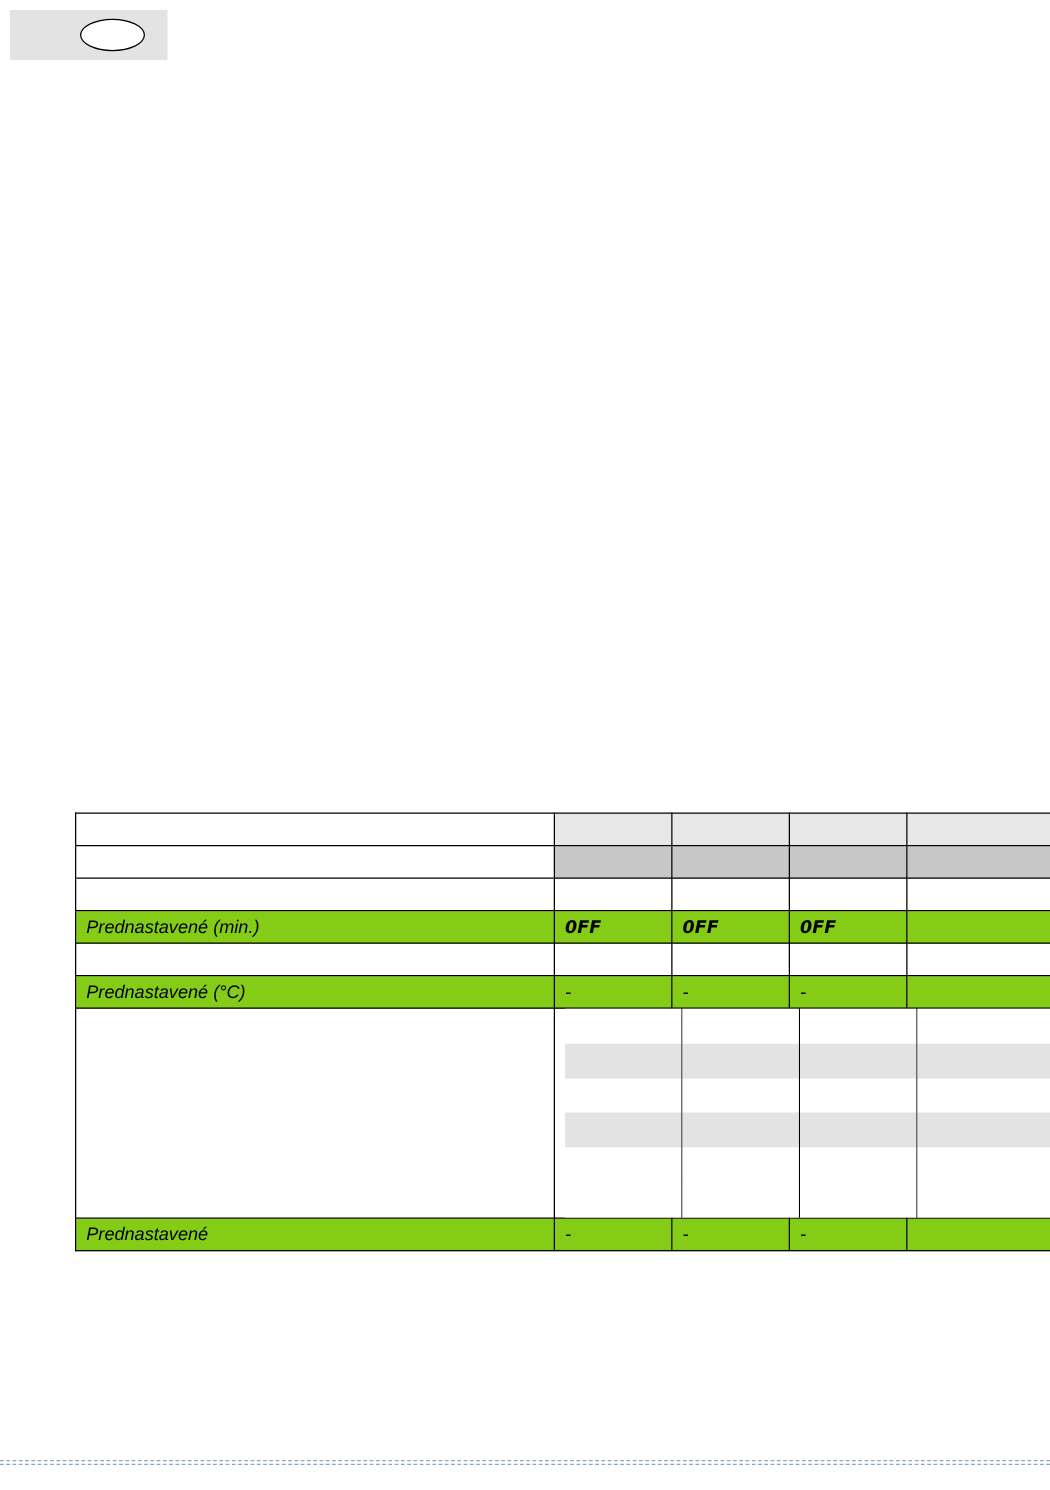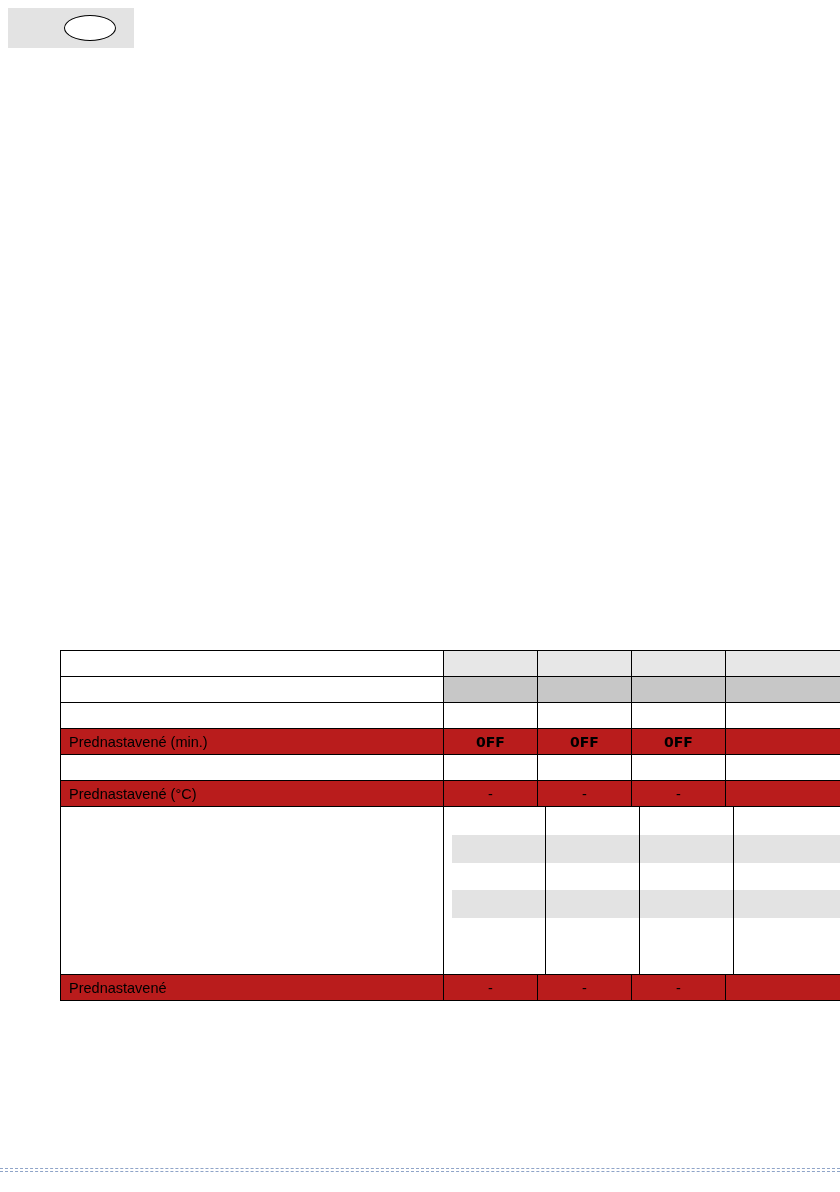--- a/index.html
+++ b/index.html
@@ -61,30 +61,30 @@
     font-size: 14.5px;
   }
   table.spec td {
     border: 1px solid #000000;
     padding: 0 8px;
     vertical-align: middle;
     height: 26px;
     box-sizing: border-box;
   }
   .col-label { width: 383px; }
-  .col-v { width: 94px; text-align: center; }
+  .col-v { width: 94px; }
   .col-last { width: 119px; text-align: center; }
 
   .hdr-top td { height: 68px; background: #e7e7e7; }
   .hdr-top td.col-label { background: #ffffff; }
   .hdr-sub td { height: 28px; background: #c7c7c7; }
   .hdr-sub td.col-label { background: #ffffff; border-top: none; border-bottom: none; }
 
   .row-blank td { height: 28px; background: #ffffff; }
-  .row-val td { height: 30px; background: #b91c1c; }
+  .row-val td { height: 30px; background: #84cc16; font-style: italic; }
   .bold { font-weight: bold; font-family: "DejaVu Sans", sans-serif; font-size: 14px; }
 
   .band-cell { padding: 0; border: 1px solid #000; }
   .band-label {
     height: 167px;
     background: #ffffff;
   }
 
   
   .band-grid {

